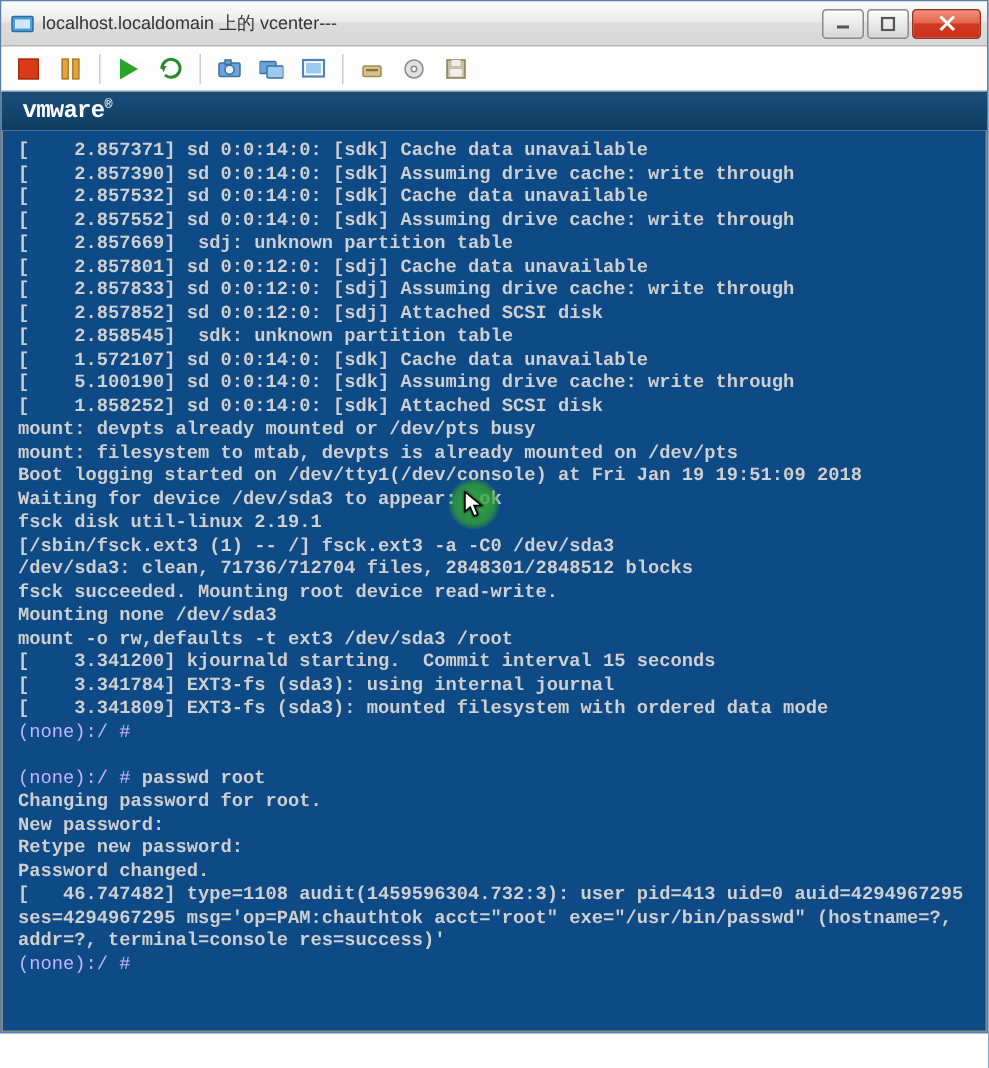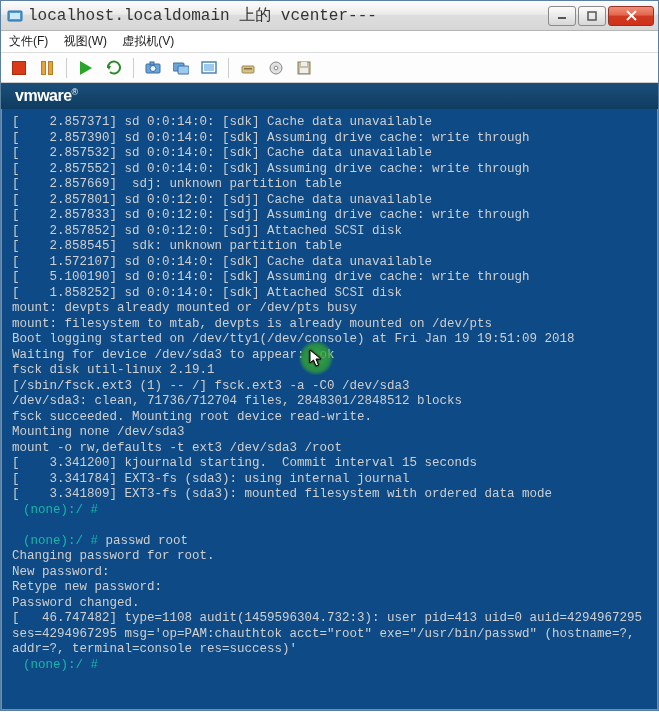--- a/index.html
+++ b/index.html
@@ -26,24 +26,23 @@
     padding: 0 4px 0 6px;
     position: relative;
   }
   .titlebar .title-icon {
     width: 16px; height: 16px; margin-right: 5px;
     display: inline-flex; align-items: center; justify-content: center;
   }
   .titlebar .title-text {
     flex: 1;
     color: #333;
-    font-size: 16px;
+    font-size: 12px;
     white-space: nowrap;
     overflow: hidden;
-    font-family: Liberation Mono, monospace;
   }
   .win-btns { display: flex; gap: 2px; }
   .win-btn {
     width: 28px; height: 20px;
     border: 1px solid #8a8a8a;
     border-radius: 3px;
     background: linear-gradient(to bottom, #fcfcfc, #d7d7d7);
     display: flex; align-items: center; justify-content: center;
     font-size: 11px;
     color: #444;
@@ -92,21 +91,21 @@
     border-bottom: 7px solid transparent;
     border-left: 12px solid #2aa52a;
   }
   
   .vmware-header {
     height: 26px;
     background: linear-gradient(to bottom, #1a4f7a, #0f3c60);
     padding: 4px 14px 0 14px;
   }
   .vmware-logo {
-    font-family: Liberation Sans, sans-serif;
+    font-family: Liberation Mono, monospace;
     font-size: 16px;
     font-weight: bold;
     letter-spacing: -0.5px;
     color: #fff;
   }
   .vmware-logo .reg { font-size: 9px; vertical-align: super; font-weight: normal; }
   
   .terminal {
     background: #0d4a86;
     color: #e9e9e9;
@@ -116,22 +115,22 @@
     padding: 6px 8px 10px 10px;
     height: 601px;
     overflow: hidden;
     white-space: pre-wrap;
     word-break: break-all;
     position: relative;
     border-left: 1px solid #888;
     border-right: 1px solid #888;
     border-bottom: 1px solid #888;
   }
-  .terminal .gray { color: #cfcfcf; }
-  .red { color: #14b8a6; margin-left: 11px; }
+  .terminal .gray { color: #cfcfcf; font-weight: bold; }
+  .red { color: #c4b5fd; }
   
   .cursor-overlay {
     position: absolute;
     top: 232px; left: 297px;
     width: 34px; height: 34px;
     border-radius: 50%;
     background: radial-gradient(circle, rgba(60,180,60,0.9) 0%, rgba(50,160,50,0.75) 55%, rgba(40,130,40,0) 75%);
     pointer-events: none;
     display:flex; align-items:center; justify-content:center;
   }
@@ -163,25 +162,20 @@
       </div>
       <div class="win-btn close">
         <svg width="11" height="11">
             <line x1="1" y1="1" x2="10" y2="10" stroke-width="2"></line>
             <line x1="10" y1="1" x2="1" y2="10" stroke-width="2"></line>
           </svg>
       </div>
     </div>
   </div>
 
-  <div class="menubar">
-    <span>文件(F)</span>
-    <span>视图(W)</span>
-    <span>虚拟机(V)</span>
-  </div>
 
   <div class="toolbar">
     <div class="tool-btn">
         <div class="btn-stop"></div>
       </div>
     <div class="tool-btn">
         <div class="btn-pause">
           <div></div>
           <div></div>
         </div>

